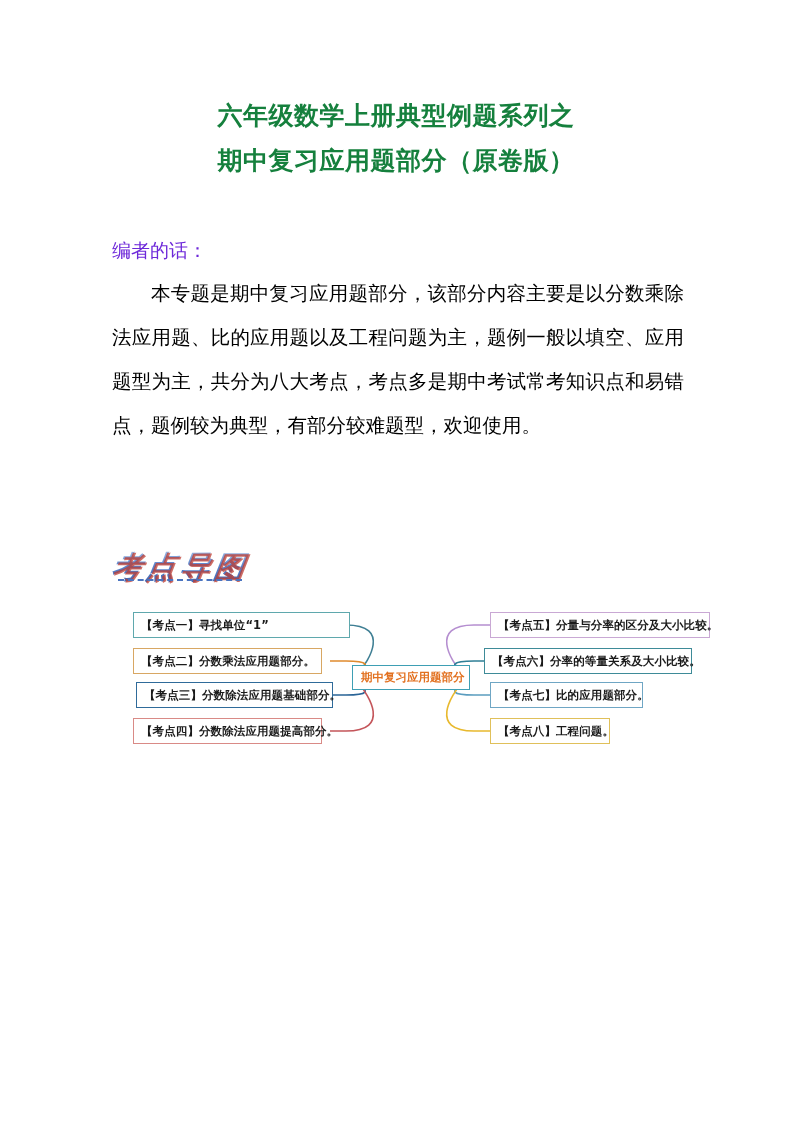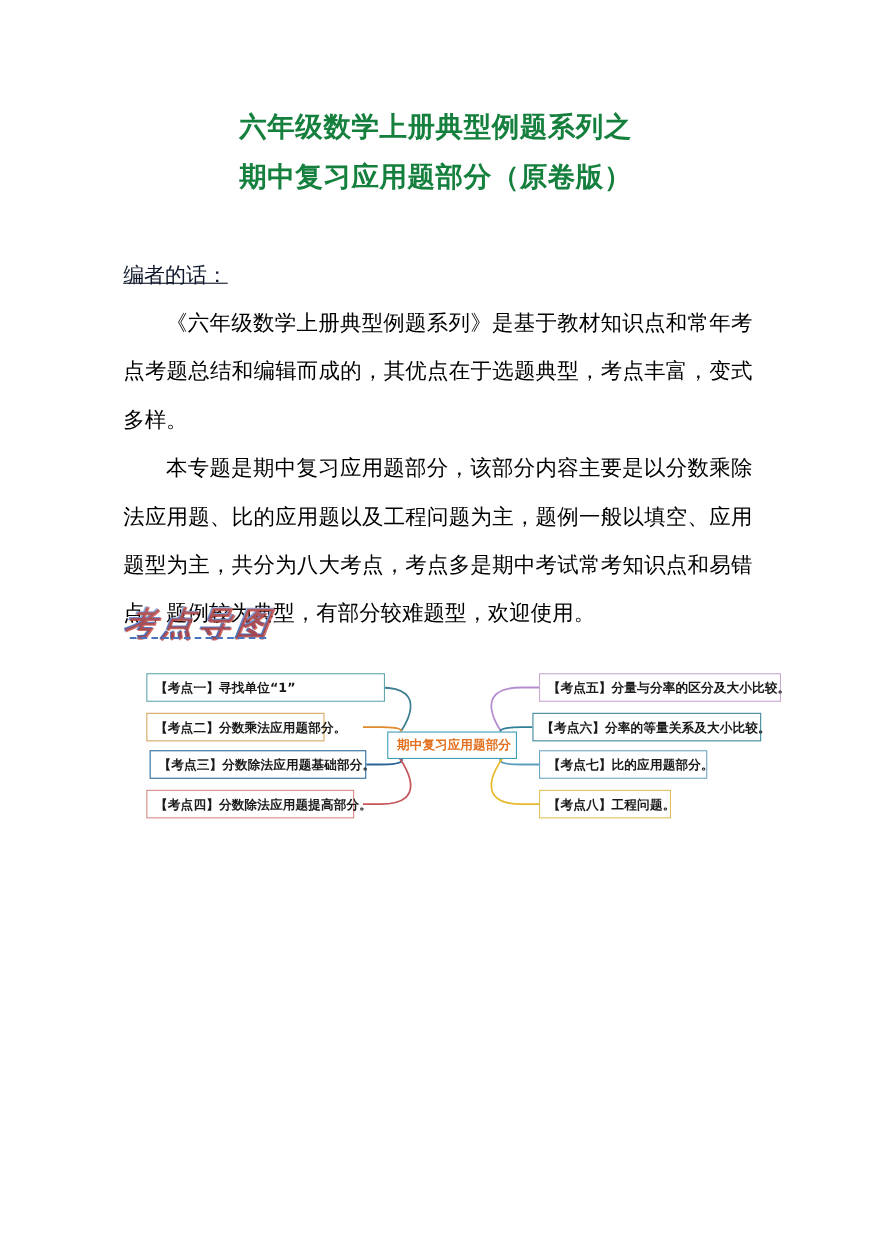--- a/index.html
+++ b/index.html
@@ -43,22 +43,21 @@
   .preface {
     position: absolute;
     left: 112px;
     top: 228px;
     width: 572px;
   }
   .preface .lead {
     font-family: "DejaVu Sans", "Liberation Sans", sans-serif;
     font-size: 19px;
     line-height: 44px;
-    color: #0f172a;
-    text-decoration: underline;
+    color: #6d28d9;
   }
   .preface p {
     margin: 0;
     font-family: "DejaVu Sans", "Liberation Sans", sans-serif;
     font-size: 19.5px;
     line-height: 44px;
     text-align: justify;
     text-align-last: left;
     text-indent: 39px;
     color: #000;
@@ -154,21 +153,20 @@
 
 <div class="page">
 
   <div class="doc-title">
     <span class="tline">六年级数学上册典型例题系列之</span>
     <span class="tline">期中复习应用题部分（原卷版）</span>
   </div>
 
   <div class="preface">
     <div class="lead">编者的话：</div>
-    <p>《六年级数学上册典型例题系列》是基于教材知识点和常年考点考题总结和编辑而成的，其优点在于选题典型，考点丰富，变式多样。</p>
     <p>本专题是期中复习应用题部分，该部分内容主要是以分数乘除法应用题、比的应用题以及工程问题为主，题例一般以填空、应用题型为主，共分为八大考点，考点多是期中考试常考知识点和易错点，题例较为典型，有部分较难题型，欢迎使用。</p>
   </div>
 
   <div class="wordart-wrap">
     <span class="wordart">考点导图</span>
     <div class="wordart-underline"></div>
   </div>
 
   <div class="mindmap">
     <svg class="mm-svg" viewBox="0 0 793 160">
@@ -184,21 +182,21 @@
       <path id="rc3" d="M490,131 L474,131 C428,131 452,94 461,84" fill="none" stroke="#e8b92e" stroke-width="1.6"></path>
     </svg>
 
     <div class="mm-center" id="mm-center" style="left: 352px; top: 65px; width: 118px; border-color: rgb(62, 159, 180); color: rgb(226, 112, 31);">
       <span>期中复习应用题部分</span>
     </div>
 
     <div class="mm-node" id="ln0" style="left: 133px; top: 12px; width: 217px; border-color: rgb(95, 168, 173);">
       <span>【考点一】寻找单位“1”</span>
     </div>
-    <div class="mm-node" id="ln1" style="left: 133px; top: 48px; width: 162px; border-color: rgb(216, 167, 99);">
+    <div class="mm-node" id="ln1" style="left: 133px; top: 48px; width: 189px; border-color: rgb(216, 167, 99);">
       <span>【考点二】分数乘法应用题部分。</span>
     </div>
     <div class="mm-node" id="ln2" style="left: 136px; top: 82px; width: 197px; border-color: rgb(47, 107, 154);">
       <span>【考点三】分数除法应用题基础部分。</span>
     </div>
     <div class="mm-node" id="ln3" style="left: 133px; top: 118px; width: 189px; border-color: rgb(217, 138, 134);">
       <span>【考点四】分数除法应用题提高部分。</span>
     </div>
 
     <div class="mm-node" id="rn0" style="left: 490px; top: 12px; width: 220px; border-color: rgb(201, 168, 212);">

